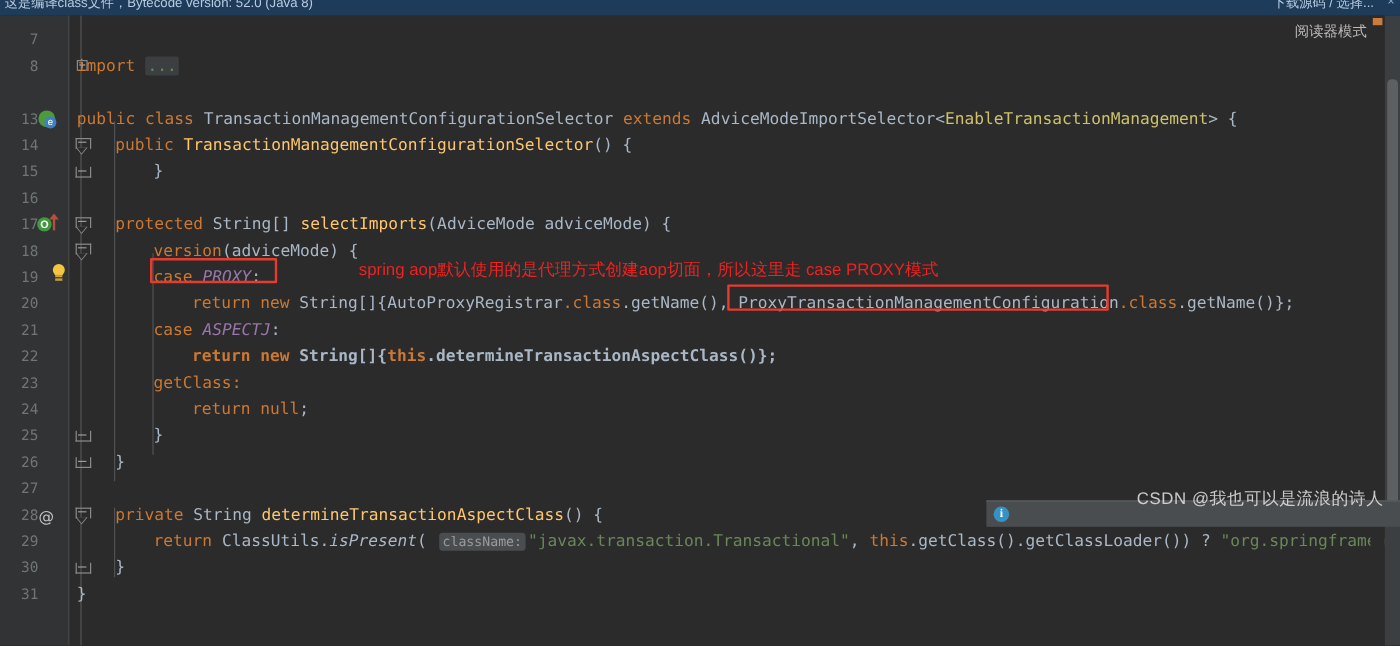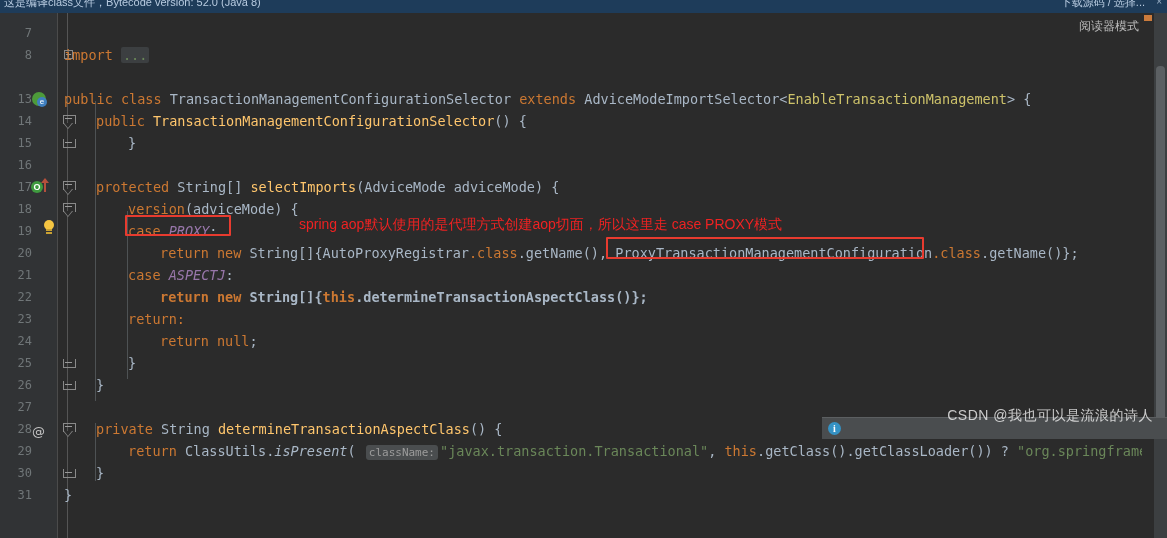--- a/index.html
+++ b/index.html
@@ -363,21 +363,21 @@
         <span class="code" style="left:128px;"><span class="kw">case</span> <span class="fld ital">ASPECTJ</span><span class="plain">:</span></span>
       </div>
 
       <div class="ln" style="top:273px;">
         <span class="num">22</span>
         <span class="code" style="left:160px;font-weight:bold;"><span class="kw">return</span> <span class="kw">new</span> <span class="plain">String[]{</span><span class="kw">this</span><span class="plain">.determineTransactionAspectClass()};</span></span>
       </div>
 
       <div class="ln" style="top:295px;">
         <span class="num">23</span>
-        <span class="code kw" style="left:128px;">return:</span>
+        <span class="code kw" style="left:128px;">getClass:</span>
       </div>
 
       <div class="ln" style="top:317px;">
         <span class="num">24</span>
         <span class="code" style="left:160px;"><span class="kw">return</span> <span class="kw">null</span><span class="plain">;</span></span>
       </div>
 
       <div class="ln" style="top:339px;">
         <span class="num">25</span>
         <span class="fmark">

